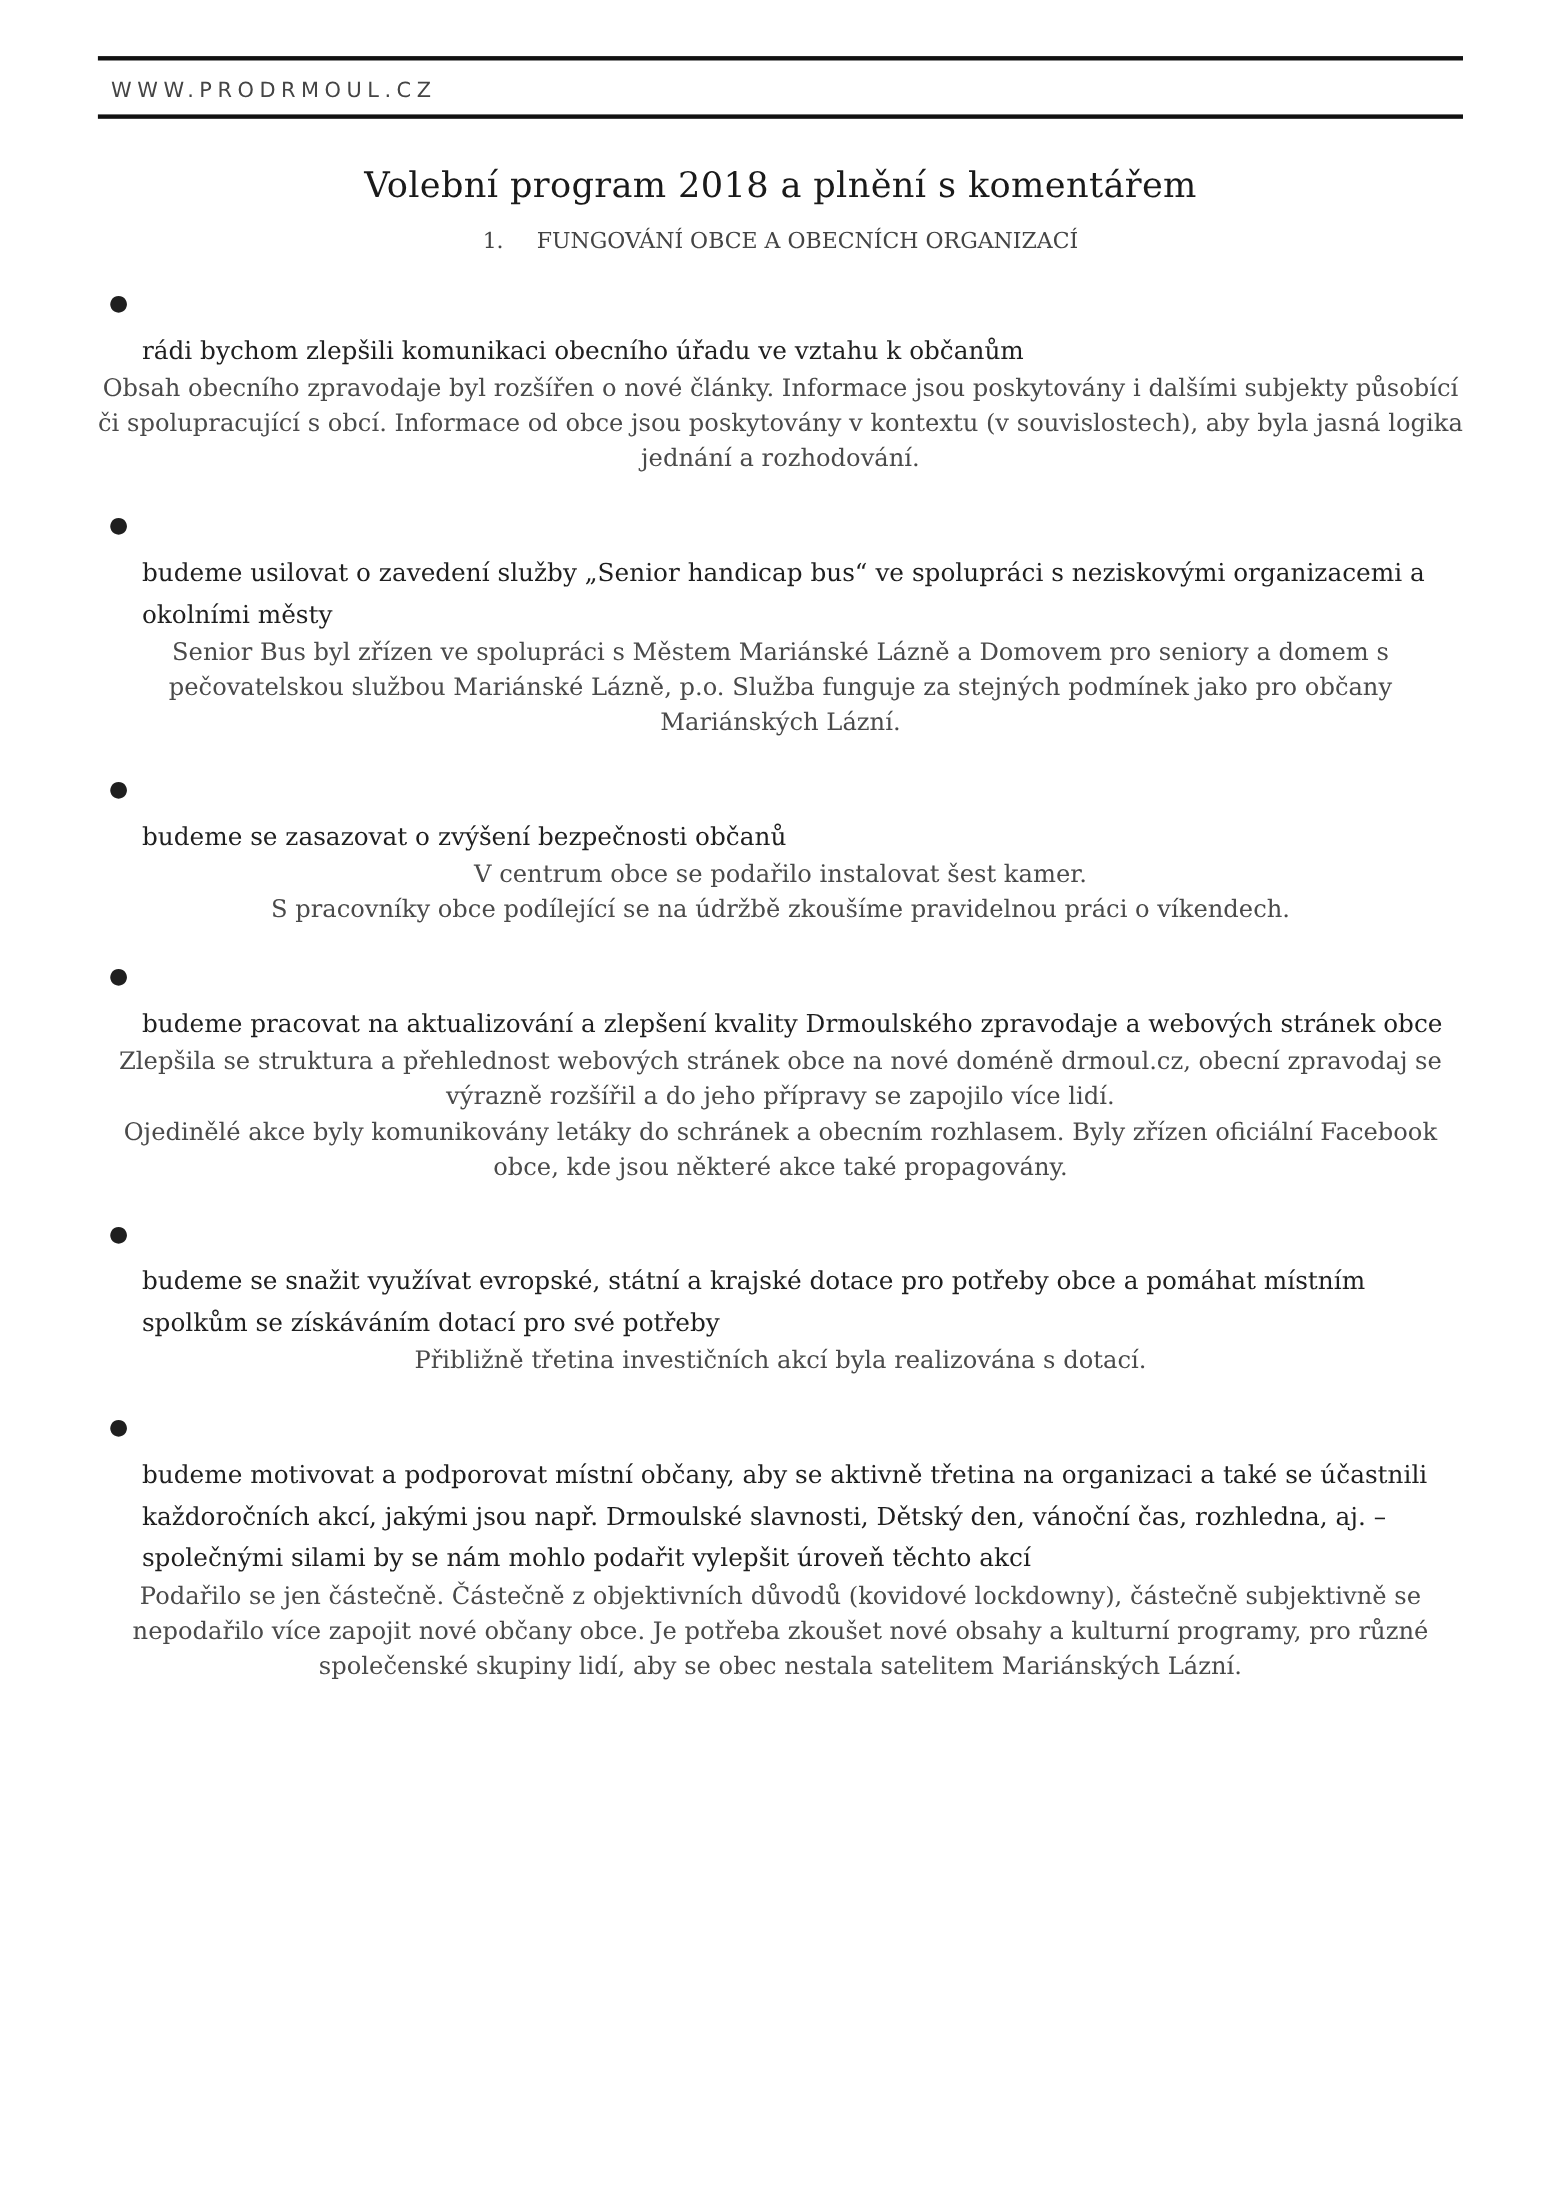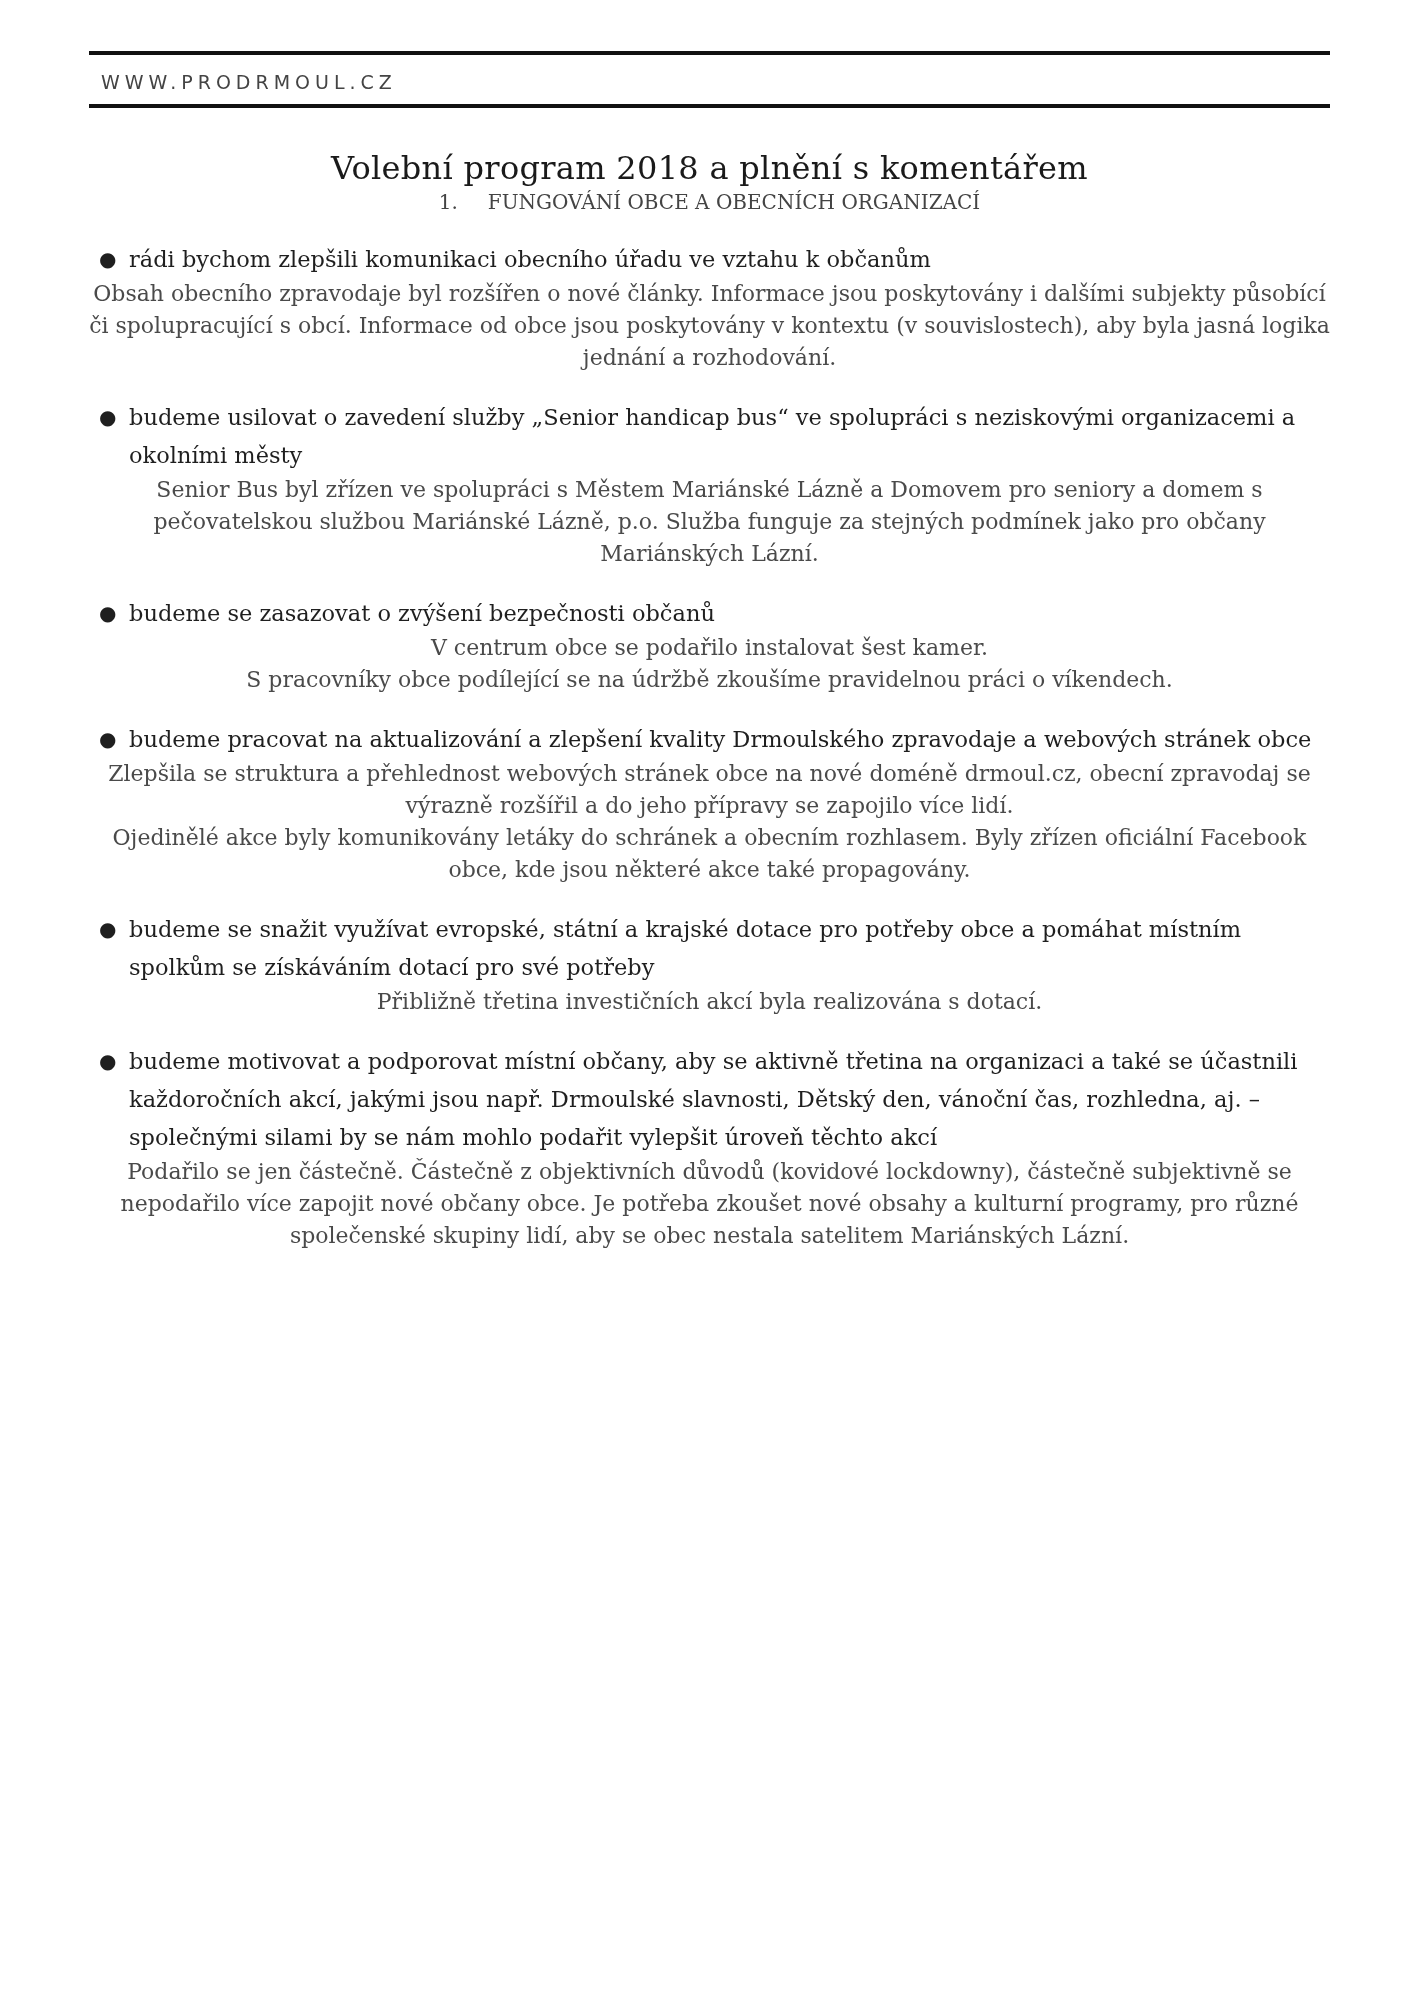--- a/index.html
+++ b/index.html
@@ -37,21 +37,21 @@
       background: #111111;
       width: 100%;
       margin-top: 9px;
     }
     .doc-title {
       text-align: center;
       font-family: "DejaVu Serif", serif;
       font-weight: normal;
       font-size: 32px;
       color: #1a1a1a;
-      margin: 40px 0 0 0;
+      margin: 40px 0 16px 0;
       line-height: 40px;
       letter-spacing: 0.3px;
     }
     .section-heading {
       text-align: center;
       font-size: 20px;
       color: #444444;
       line-height: 28px;
     }
     .section-heading .num { margin-right: 30px; }
@@ -66,21 +66,21 @@
       color: #1f1f1f;
       padding-left: 10px;
     }
     .bullet-dot {
       width: 30px;
       flex: 0 0 30px;
       font-size: 20px;
       line-height: 38px;
       color: #1f1f1f;
     }
-    .bullet-text { flex: 1; }
+    .bullet-text { flex: 1; margin-top: 44px; }
     .comment {
       font-size: 22px;
       line-height: 32px;
       color: #4a4a4a;
       font-weight: 300;
     }
     .comment p { margin: 0; text-align: center; }
   </style>
 </head>
 <body>

